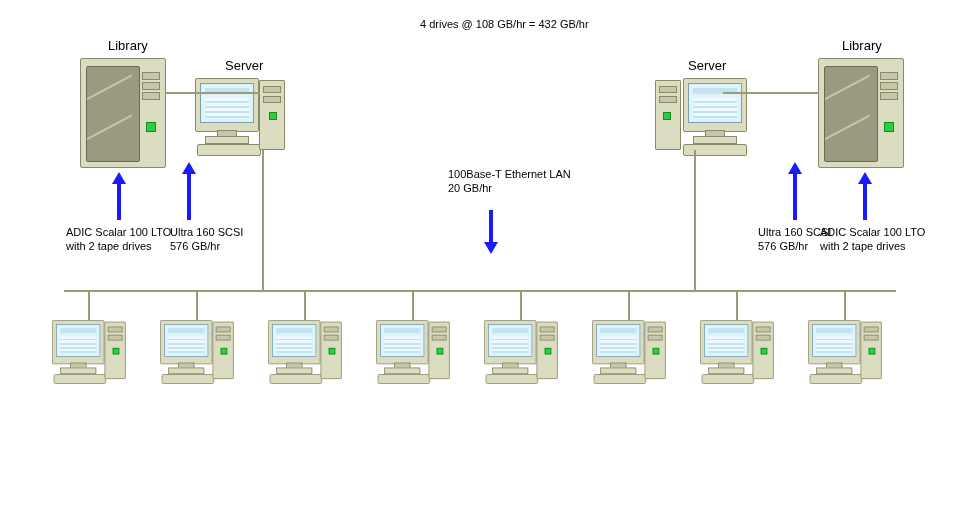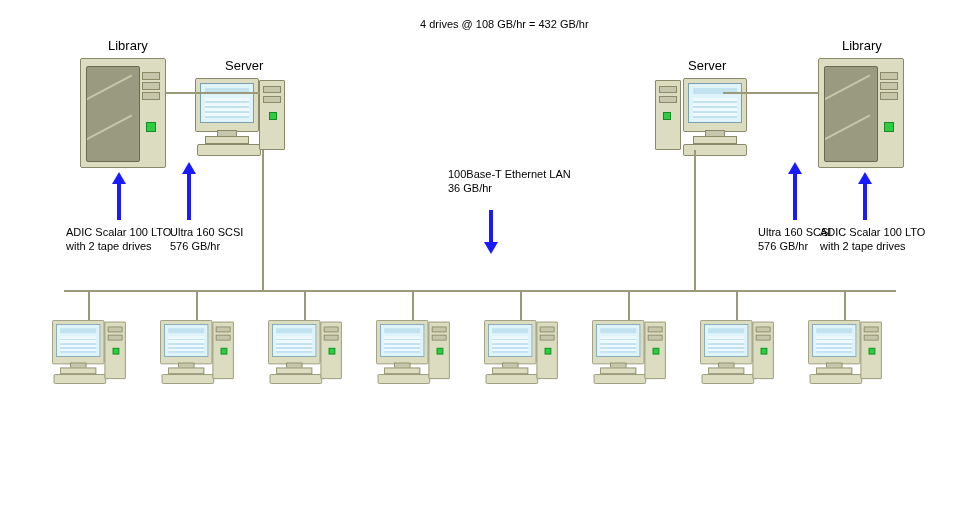--- a/index.html
+++ b/index.html
@@ -124,21 +124,21 @@
     <div class="head" style="top:0"></div>
       <div class="shaft" style="top:10px;height:48px"></div>
   </div>
 
   <div class="label" style="left:820px;top:226px">ADIC Scalar 100 LTO
 with 2 tape drives</div>
   <div class="label" style="left:758px;top:226px">Ultra 160 SCSI
 576 GB/hr</div>
 
   <div class="label" style="left:448px;top:168px">100Base-T Ethernet LAN
-36 GB/hr</div>
+20 GB/hr</div>
   <div class="arrow" style="left:484px;top:210px;height:44px">
     <div class="shaft" style="top:0;height:34px"></div>
     <div class="head" style="top:32px;transform:rotate(180deg)"></div>
   </div>
 
   <div class="vline" style="left:262px;top:150px;height:140px"></div>
   <div class="vline" style="left:694px;top:150px;height:140px"></div>
 
   <div class="hline" style="left:64px;top:290px;width:832px"></div>
 

